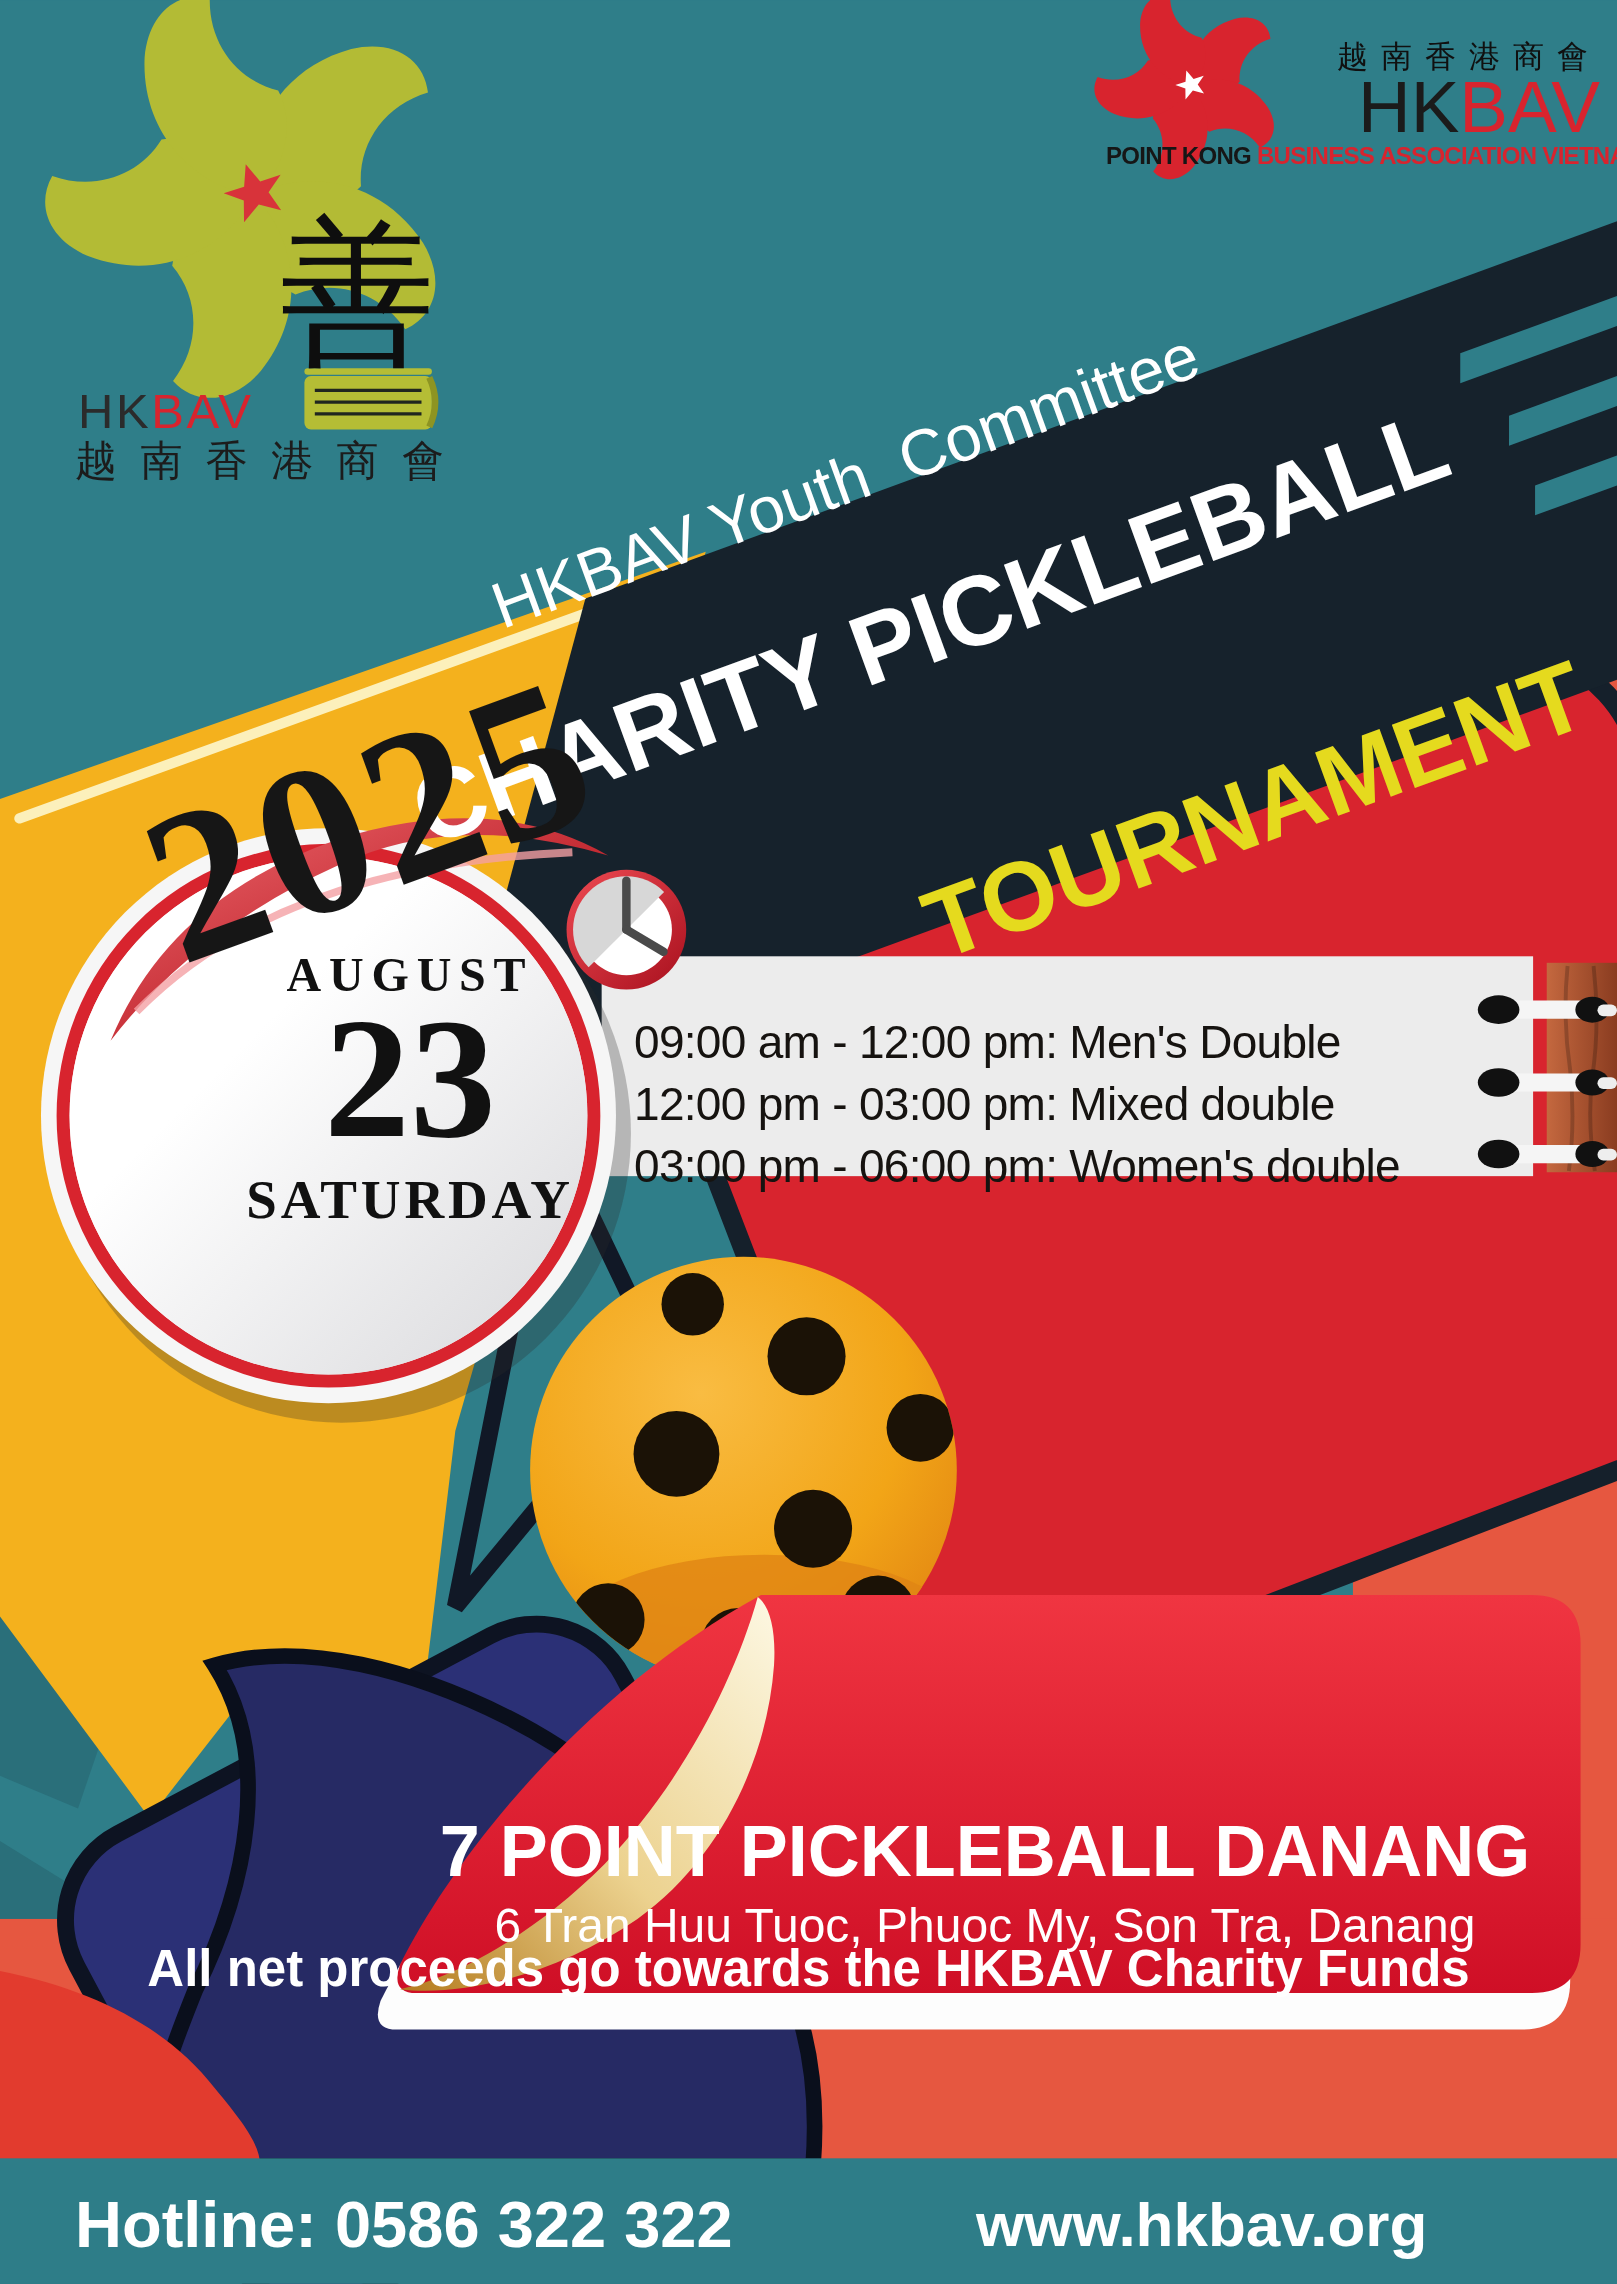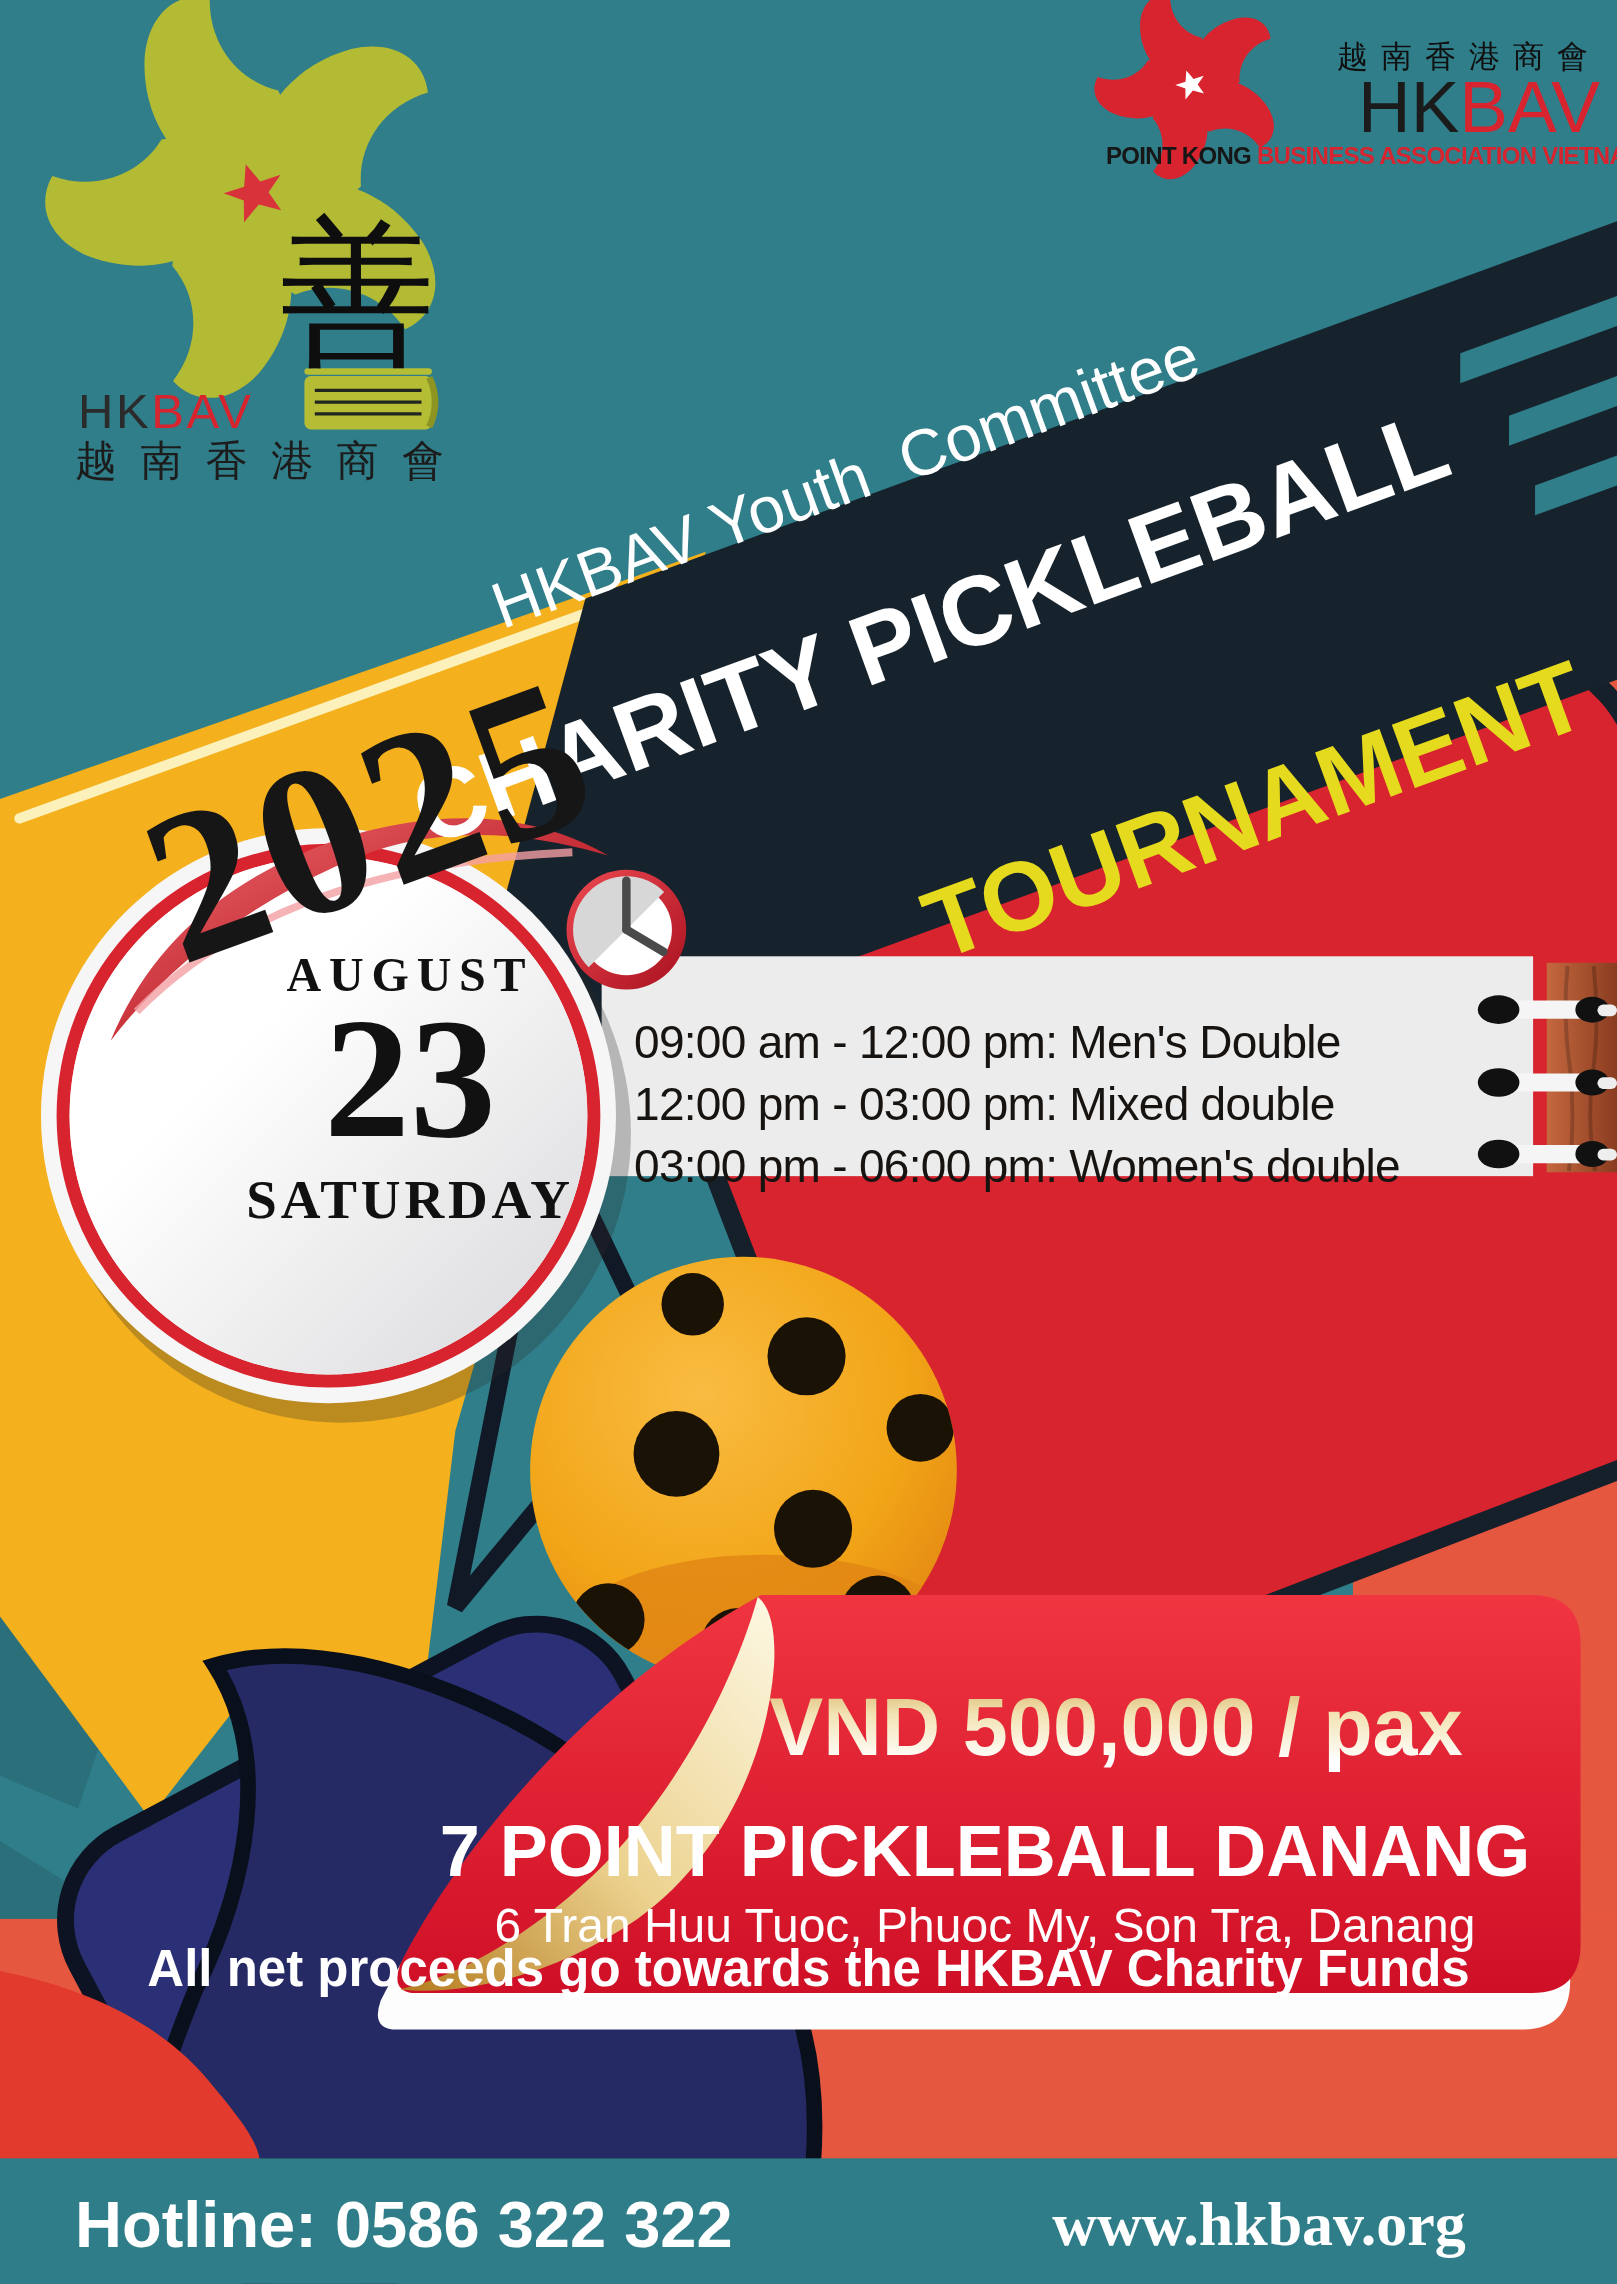--- a/index.html
+++ b/index.html
@@ -40,21 +40,21 @@
 
   
   .price{left:651px;top:1665px;width:930px;height:124px;line-height:124px;text-align:center;font-size:81px;font-weight:700;white-space:nowrap;
          background:linear-gradient(180deg,#c99b43 0%,#f3e3b4 40%,#ffffff 78%);-webkit-background-clip:text;background-clip:text;color:transparent;}
   .venue-name{left:403px;top:1799px;width:1164px;height:104px;line-height:104px;text-align:center;font-size:72px;font-weight:800;color:#fff;white-space:nowrap;}
   .venue-address{left:403px;top:1890px;width:1164px;height:72px;line-height:72px;text-align:center;font-size:48px;color:#ffffff;white-space:nowrap;}
 
   .charity-note{left:0;top:1920px;width:1617px;height:98px;line-height:98px;text-align:center;font-size:51px;font-weight:700;color:#fff;}
 
   .hotline{left:75px;top:2176px;height:98px;line-height:98px;font-size:65px;font-weight:700;color:#fff;white-space:nowrap;}
-  .website{left:976px;top:2179px;width:566px;height:91px;line-height:91px;text-align:center;font-size:62px;font-weight:700;color:#fff;font-family:Liberation Serif, serif;}
+  .website{left:976px;top:2179px;width:566px;height:91px;line-height:91px;text-align:left;font-size:62px;font-weight:700;color:#fff;}
 </style>
 </head>
 <body>
 
 <div class="poster">
 
   <svg class="bg" viewBox="0 0 2486 3511">
     <defs>
       <path id="petal" d="M0,0 C -15,-95 40,-195 150,-225 C 215,-240 262,-210 268,-158 C 200,-138 160,-78 165,-14 C 120,32 40,32 0,0 Z"></path>
       <path id="star" d="M0,-46 L13,-14 46,-14 20,6 30,38 0,19 -30,38 -20,6 -46,-14 -13,-14 Z"></path>
@@ -239,21 +239,20 @@
   <div class="abs cal cal-month">AUGUST</div>
   <div class="abs cal cal-day">23</div>
   <div class="abs cal cal-weekday">SATURDAY</div>
 
   <div class="abs sched">
     <div class="sched-row">09:00 am - 12:00 pm: Men's Double</div>
     <div class="sched-row">12:00 pm - 03:00 pm: Mixed double</div>
     <div class="sched-row">03:00 pm - 06:00 pm: Women's double</div>
   </div>
 
-  <div class="abs price">VND 500,000 / pax</div>
   <div class="abs venue-name">7 POINT PICKLEBALL DANANG</div>
   <div class="abs venue-address">6 Tran Huu Tuoc, Phuoc My, Son Tra, Danang</div>
 
   <div class="abs charity-note">All net proceeds go towards the HKBAV Charity Funds</div>
 
   <div class="abs hotline">Hotline: 0586 322 322</div>
   <div class="abs website">www.hkbav.org</div>
 
 </div>
 

